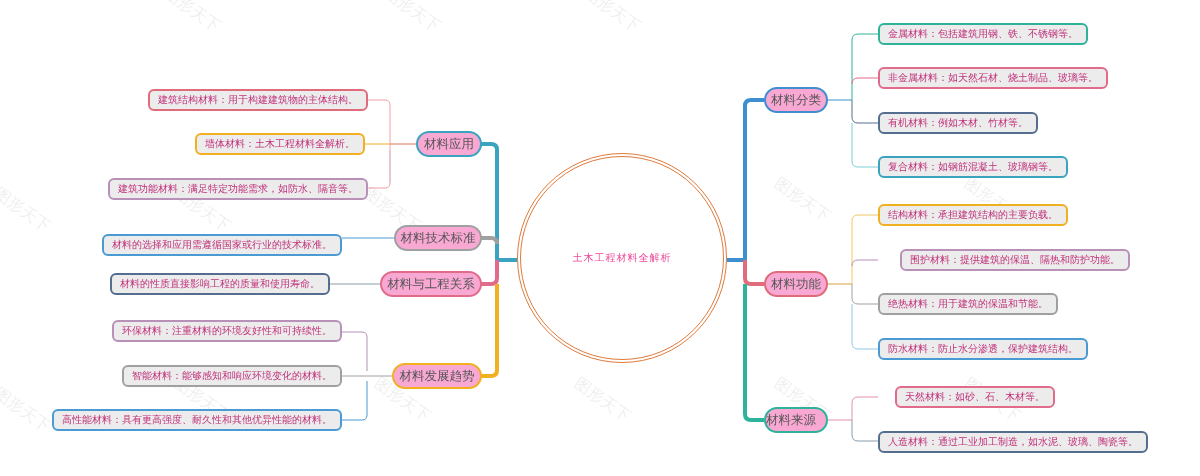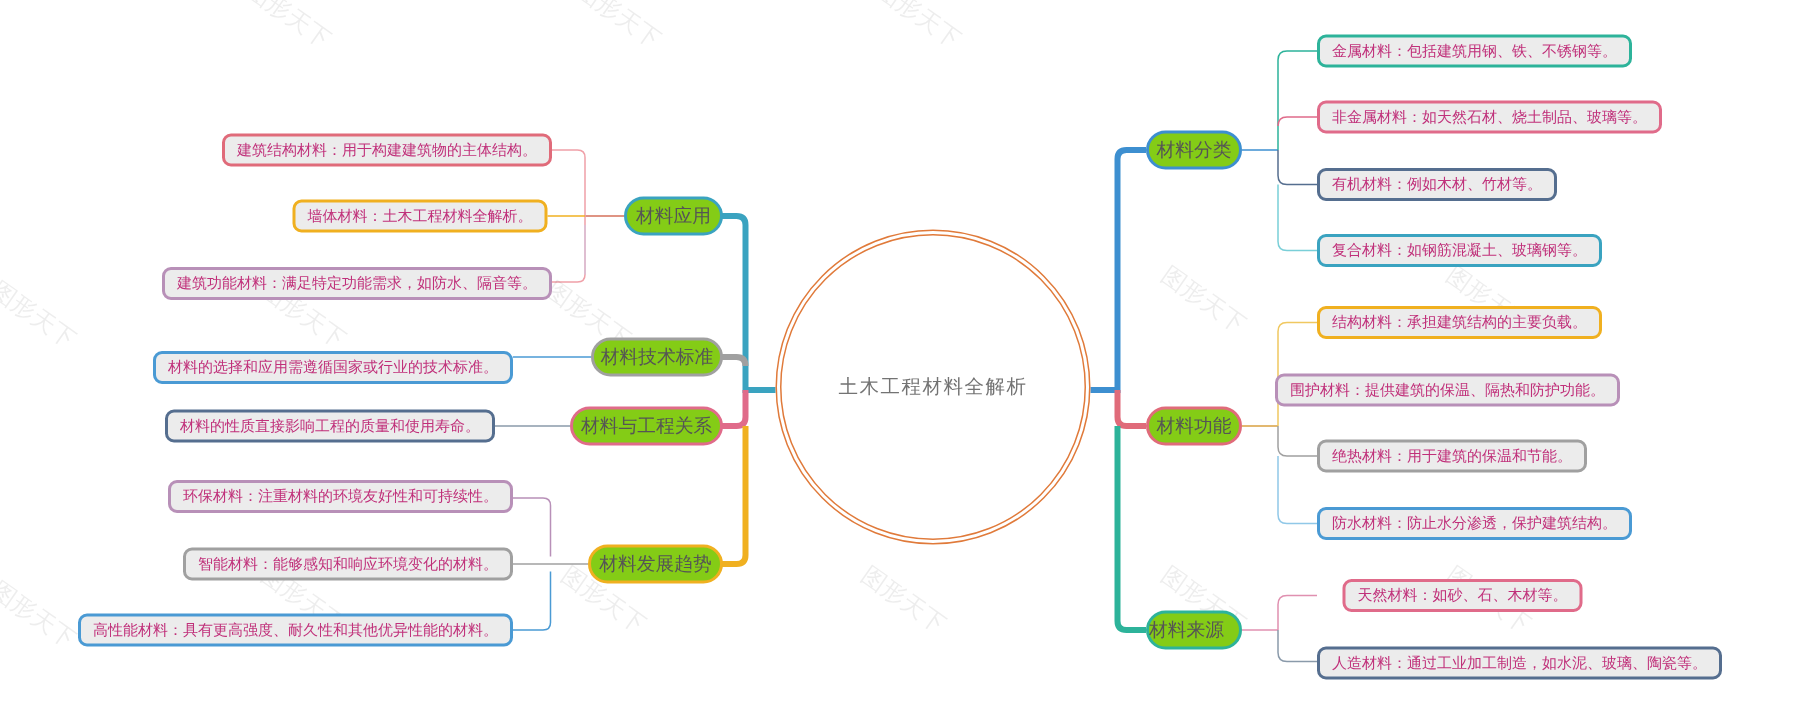--- a/index.html
+++ b/index.html
@@ -4,22 +4,22 @@
 <style>
   html, body { margin: 0; padding: 0; background: #ffffff; }
   body { width: 1200px; height: 476px; position: relative; overflow: hidden;
          font-family: "DejaVu Sans", "Liberation Sans", sans-serif; }
   #lines { position: absolute; left: 0; top: 0; }
   .wm { position: absolute; color: rgba(0,0,0,0.07); font-size: 16px; transform: rotate(35deg);
         white-space: nowrap; pointer-events: none; }
   .center { position: absolute; left: 517px; top: 153px; width: 210px; height: 210px; border-radius: 50%;
             border: 1.5px solid #e07a3a; box-sizing: border-box; display: flex; align-items: center; justify-content: center; }
   .center::before { content: ""; position: absolute; inset: 2px; border-radius: 50%; border: 1.5px solid #e07a3a; }
-  .center span { font-size: 13px; color: #737373; letter-spacing: 1px; }
-  .branch { position: absolute; height: 26px; border-radius: 14px; border: 2px solid; background: #84cc16;
+  .center span { font-size: 10px; color: #ec4899; letter-spacing: 1px; }
+  .branch { position: absolute; height: 26px; border-radius: 14px; border: 2px solid; background: #f9a8d4;
             box-sizing: border-box; display: flex; align-items: center; justify-content: center;
             font-size: 12.5px; color: #555; padding: 0 10px; white-space: nowrap; }
   .leaf { position: absolute; height: 22px; border-radius: 6px; border: 2px solid; background: #ececec;
           box-sizing: border-box; display: flex; align-items: center; padding: 0 8px;
           font-size: 10px; color: #c0307a; white-space: nowrap; }
 </style>
 </head>
 <body>
 
 <svg id="lines" width="1200" height="476">
@@ -138,21 +138,21 @@
   </div>
 <div class="leaf" style="left:878px;top:112px;border-color:#556e8f;">
     <span>有机材料：例如木材、竹材等。</span>
   </div>
 <div class="leaf" style="left:878px;top:156px;border-color:#3aa3c0;">
     <span>复合材料：如钢筋混凝土、玻璃钢等。</span>
   </div>
 <div class="leaf" style="left:878px;top:204px;border-color:#f0b020;">
     <span>结构材料：承担建筑结构的主要负载。</span>
   </div>
-<div class="leaf" style="left:850px;top:249px;border-color:#b890b8;">
+<div class="leaf" style="left:900px;top:249px;border-color:#b890b8;">
     <span>围护材料：提供建筑的保温、隔热和防护功能。</span>
   </div>
 <div class="leaf" style="left:878px;top:293px;border-color:#a0a0a0;">
     <span>绝热材料：用于建筑的保温和节能。</span>
   </div>
 <div class="leaf" style="left:878px;top:338px;border-color:#4a9ad4;">
     <span>防水材料：防止水分渗透，保护建筑结构。</span>
   </div>
 <div class="leaf" style="left:878px;top:386px;border-color:#e06b8a;margin-left:17px;">
     <span>天然材料：如砂、石、木材等。</span>

